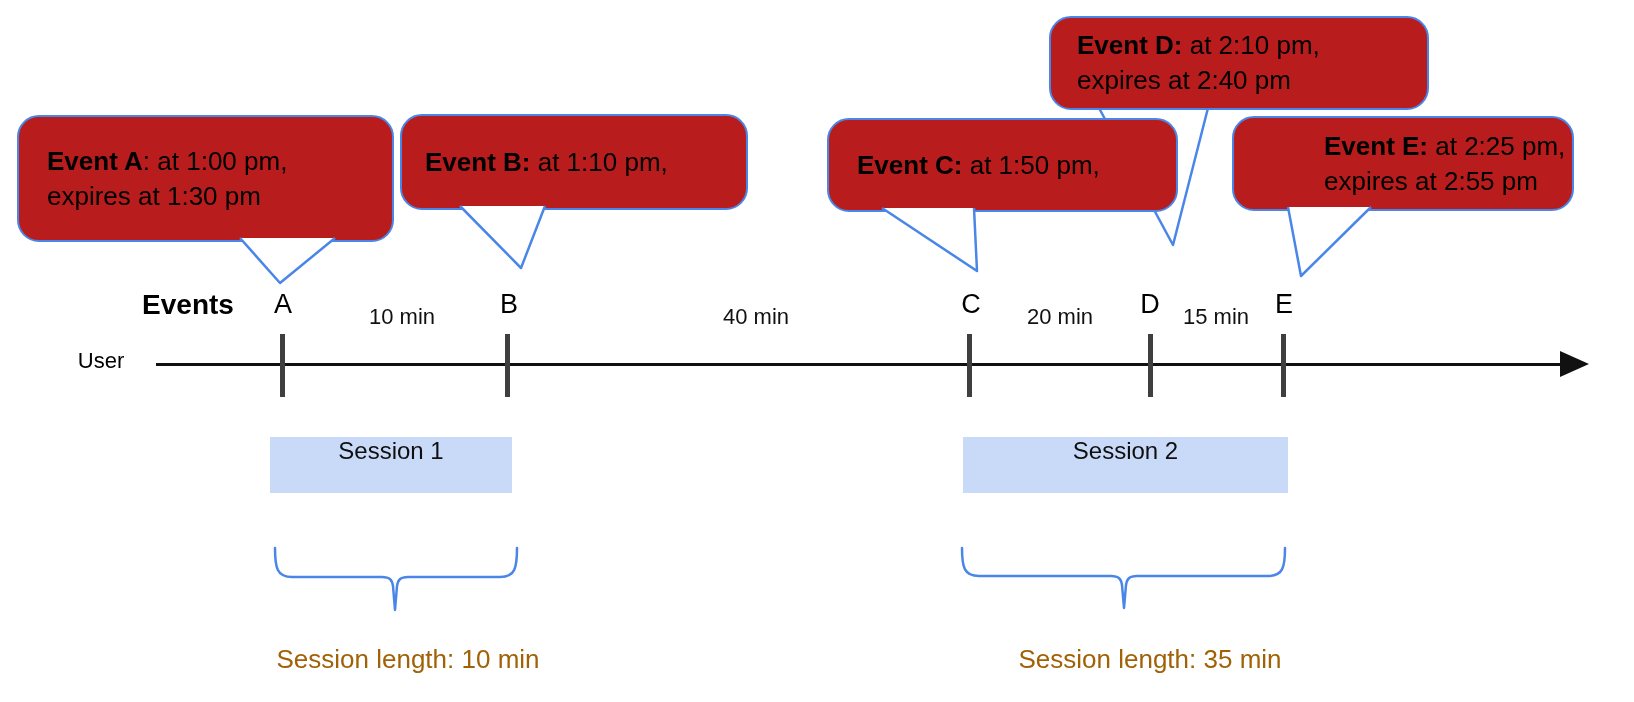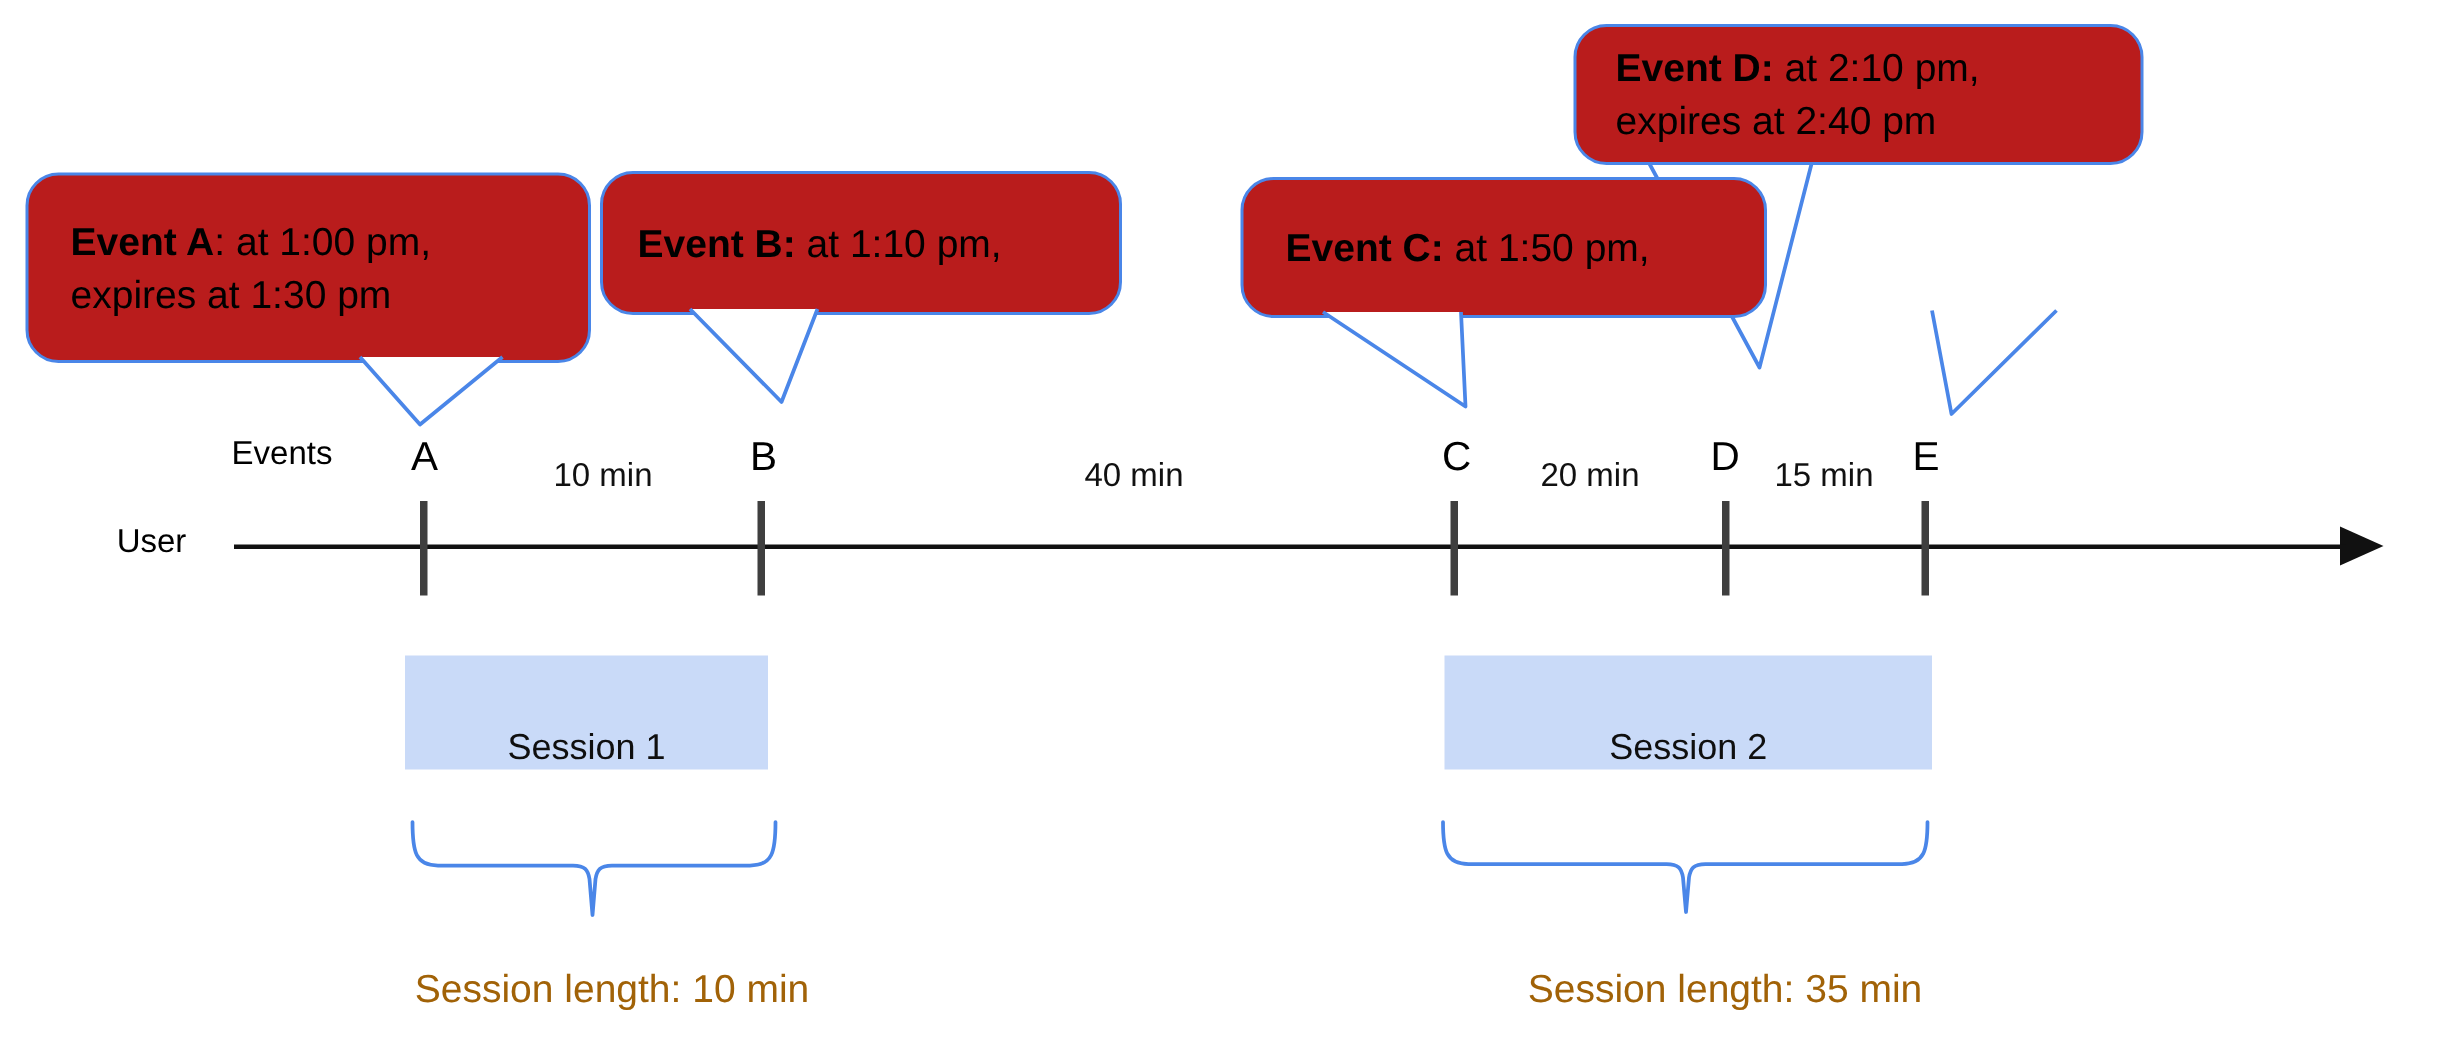--- a/index.html
+++ b/index.html
@@ -28,26 +28,26 @@
   #tick-a{left:280px;} #tick-b{left:505px;} #tick-c{left:967px;} #tick-d{left:1148px;} #tick-e{left:1281px;}
 
   .axis-line{position:absolute;z-index:1;left:156px;top:363px;width:1408px;height:3px;background:#111;}
 
   .evt-letter{position:absolute;z-index:2;top:289px;font-size:27px;transform:translateX(-50%);}
   #letter-a{left:283px;} #letter-b{left:509px;} #letter-c{left:971px;} #letter-d{left:1150px;} #letter-e{left:1284px;}
 
   .interval{position:absolute;z-index:2;top:304px;font-size:22px;transform:translateX(-50%);color:#111;}
   #interval-ab{left:402px;} #interval-bc{left:756px;} #interval-cd{left:1060px;} #interval-de{left:1216px;}
 
-  #events-axis-label{position:absolute;z-index:2;top:289px;left:188px;transform:translateX(-50%);font-size:22px;}
+  #events-axis-label{position:absolute;z-index:2;top:289px;left:188px;transform:translateX(-50%);font-size:28px;font-weight:bold;}
   #user-label{position:absolute;z-index:2;top:348px;left:101px;transform:translateX(-50%);font-size:22px;}
 
   .session-box{
-    position:absolute;z-index:2;top:437px;height:76px;background:#c9daf8;
-    display:flex;align-items:flex-end;justify-content:center;font-size:24px;color:#0f0f0f;
+    position:absolute;z-index:2;top:437px;height:56px;background:#c9daf8;
+    display:flex;align-items:flex-start;justify-content:center;font-size:24px;color:#0f0f0f;
   }
   #session-1-box{left:270px;width:242px;}
   #session-2-box{left:963px;width:325px;}
 
   .session-length{position:absolute;z-index:2;top:644px;font-size:26px;color:#a16207;transform:translateX(-50%);}
   #session-length-1{left:408px;}
   #session-length-2{left:1150px;text-align:center;}
 </style>
 </head>
 <body>
@@ -67,20 +67,24 @@
   </div>
   <div class="bubble" id="callout-b">
     <div><span class="b">Event B:</span><span> at 1:10 pm,</span></div>
   </div>
   <div class="bubble" id="callout-c">
     <div><span class="b">Event C:</span><span> at 1:50 pm,</span></div>
   </div>
   <div class="bubble" id="callout-d">
     <div><span class="b">Event D:</span><span> at 2:10 pm,</span></div>
     <div>expires at 2:40 pm</div>
+  </div>
+  <div class="bubble" id="callout-e">
+    <div><span class="b">Event E:</span><span> at 2:25 pm,</span></div>
+    <div>expires at 2:55 pm</div>
   </div>
 
   <svg id="layer-front" class="layer" viewBox="0 0 1634 702">
     <path d="M240,238 L280,283 L335,238" fill="#ffffff" stroke="#4a86e8" stroke-width="2.5" stroke-linejoin="round"></path>
     <path d="M460,206 L521,268 L545,206" fill="#ffffff" stroke="#4a86e8" stroke-width="2.5" stroke-linejoin="round"></path>
     <path d="M882,208 L977,271 L974,208" fill="#ffffff" stroke="#4a86e8" stroke-width="2.5" stroke-linejoin="round"></path>
     <path d="M1288,207 L1301,276 L1371,207" fill="#ffffff" stroke="#4a86e8" stroke-width="2.5" stroke-linejoin="round"></path>
     <path d="M275,548 C275,568 277,577 292,577 L382,577 C390,577 392,580 393,586 L395,610 L397,586 C398,580 400,577 408,577 L500,577 C515,577 517,568 517,548" fill="none" stroke="#4a86e8" stroke-width="2.5" stroke-linecap="round" stroke-linejoin="round"></path>
     <path d="M962,548 C962,567 964,576 979,576 L1111,576 C1119,576 1121,579 1122,585 L1124,608 L1126,585 C1127,579 1129,576 1137,576 L1268,576 C1283,576 1285,567 1285,548" fill="none" stroke="#4a86e8" stroke-width="2.5" stroke-linecap="round" stroke-linejoin="round"></path>
   </svg>

